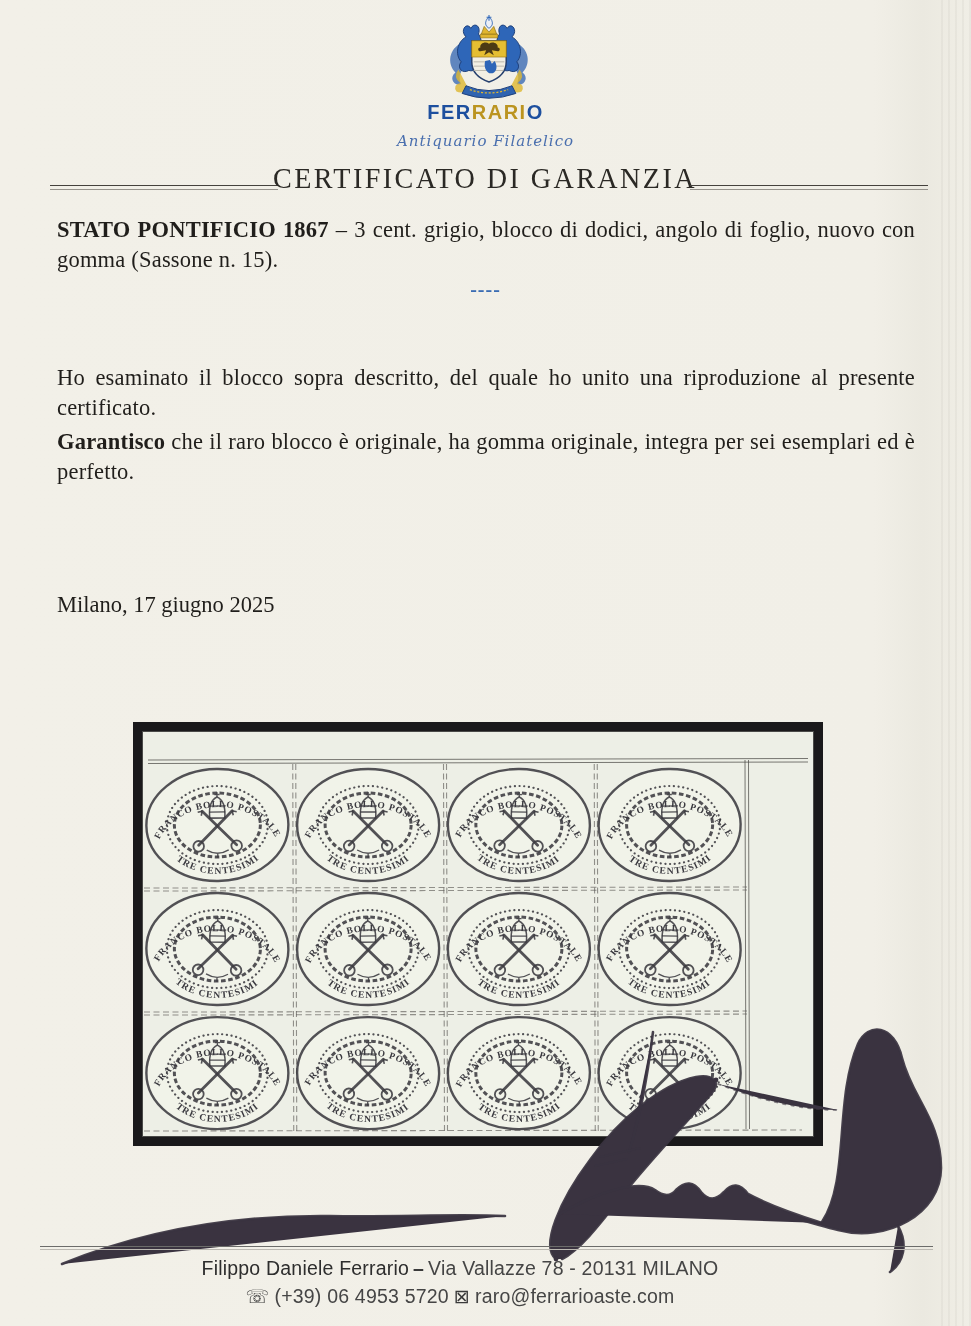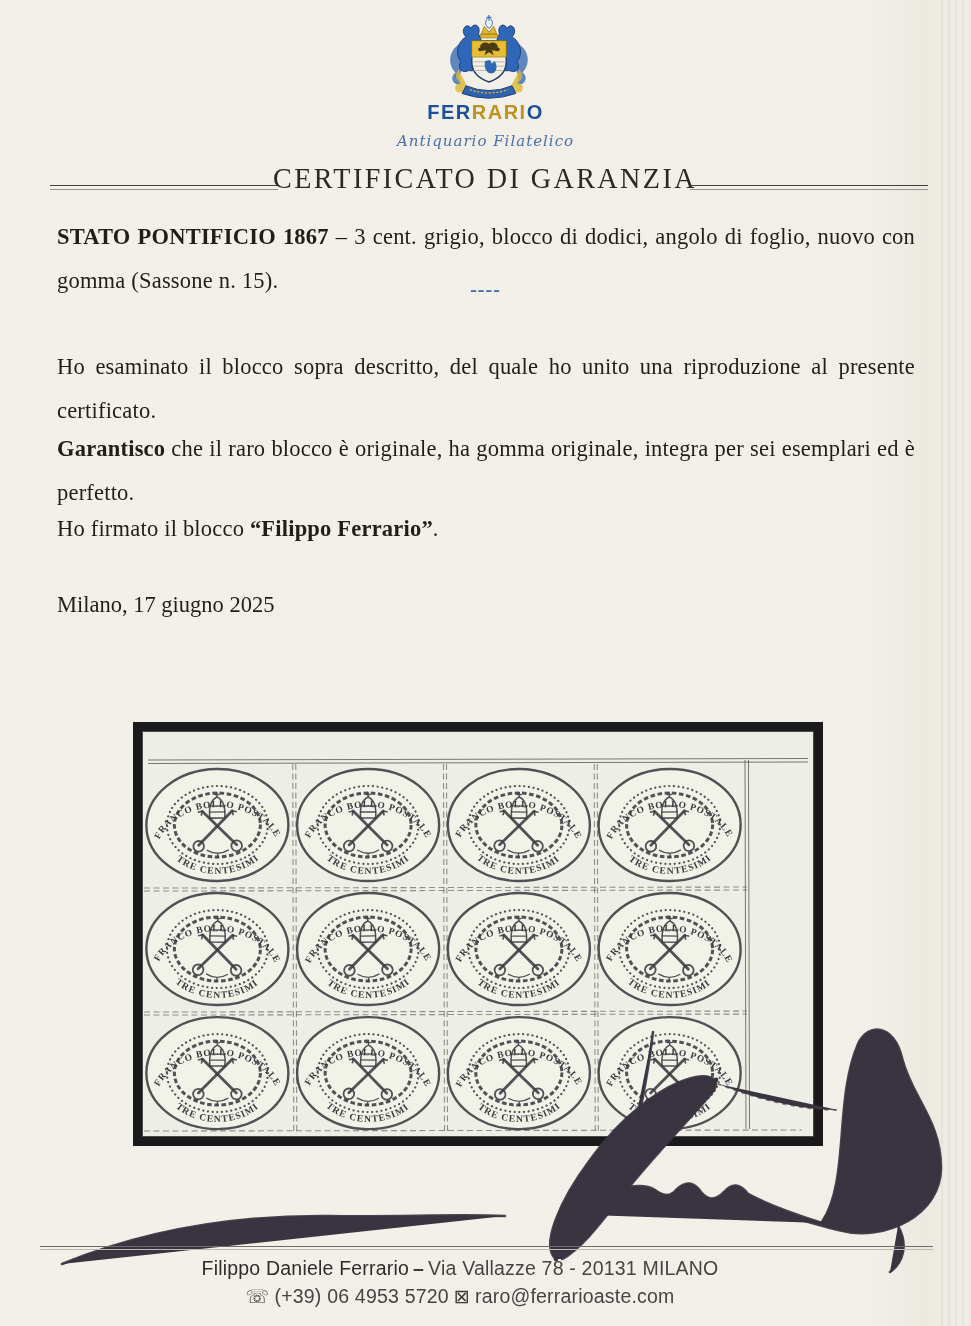--- a/index.html
+++ b/index.html
@@ -15,21 +15,21 @@
   .brand{position:absolute;left:0;top:101px;width:971px;text-align:center;
     font-family:"Liberation Sans",sans-serif;font-weight:800;font-size:20px;letter-spacing:1.5px;}
   .tagline{position:absolute;left:0;top:132px;width:971px;text-align:center;
     font-family:"DejaVu Serif",serif;font-style:italic;font-size:15px;letter-spacing:1px;}
   .title{position:absolute;left:240px;top:162px;width:490px;text-align:center;
     font-size:29px;letter-spacing:2.5px;color:#2b2925;transform:scaleX(.97);white-space:nowrap;}
   .trule{position:absolute;top:185px;height:2.5px;
     border-top:1.7px solid #45423d;border-bottom:1px solid #96938c;}
   .trule.left{left:50px;width:228px;}
   .trule.right{left:690px;width:238px;}
-  .para{position:absolute;left:57px;width:858px;font-size:22.5px;line-height:44px;
+  .para{position:absolute;left:57px;width:858px;font-size:22.5px;line-height:30px;
     text-align:justify;letter-spacing:.2px;}
   .para b{font-weight:bold;}
   .dashes{position:absolute;left:0;top:278px;width:971px;text-align:center;
     font-weight:bold;font-size:20px;letter-spacing:1px;}
   .dateline{position:absolute;left:57px;top:592px;font-size:22.5px;}
   .stamp-frame{position:absolute;left:133px;top:722px;width:672px;height:406px;
     border:9px solid #1a191b;background:#edefe6;box-shadow:0 0 0 1px #4a4a48 inset;}
   .sig{position:absolute;left:0;top:0;width:971px;height:1326px;pointer-events:none;}
   .footer-rule{position:absolute;left:40px;top:1246px;width:893px;height:1.5px;
     border-top:1.4px solid #6c6c6a;border-bottom:.8px solid #bcb9b2;}
@@ -71,23 +71,22 @@
 
   <div class="brand"><span style="color: rgb(29, 79, 158);">FER</span><span style="color: rgb(187, 148, 32);">RARI</span><span style="color: rgb(29, 79, 158);">O</span></div>
   <div class="tagline" style="color: rgb(74, 111, 174);">Antiquario Filatelico</div>
 
   <div class="trule left"></div>
   <div class="title">CERTIFICATO DI GARANZIA</div>
   <div class="trule right"></div>
 
   <p class="para" style="top:192px"><b>STATO PONTIFICIO 1867</b><span> – 3 cent. grigio, blocco di dodici, angolo di foglio, nuovo con gomma (Sassone n. 15).</span></p>
   <div class="dashes" style="color: rgb(58, 108, 179);">----</div>
-  <p class="para" style="top:322px"><span>Ho esaminato il blocco sopra descritto, del quale ho unito una riproduzione al presente certificato.</span></p>
+  <p class="para" style="top:340px"><span>Ho esaminato il blocco sopra descritto, del quale ho unito una riproduzione al presente certificato.</span></p>
   <p class="para" style="top:404px"><b>Garantisco</b><span> che il raro blocco è originale, ha gomma originale, integra per sei esemplari ed è perfetto.</span></p>
-  <p class="para" style="top:484px"><span>Ho firmato il blocco </span><b>“Filippo Ferrario”</b><span>.</span></p>
   <div class="dateline">Milano, 17 giugno 2025</div>
 
   <div class="stamp-frame" style="border-color: rgb(26, 25, 27); background: rgb(237, 239, 230);">
     <svg width="672" height="406" viewBox="0 0 672 406">
         <defs>
     <path id="arcT" d="M -60 18 A 62 48 0 0 1 60 18"></path>
     <path id="arcB" d="M -46 30 A 56 44 0 0 0 46 30"></path>
   </defs>
         <g stroke="#4f4d49" stroke-width="1" stroke-opacity=".75">
     <line x1="6" y1="29" x2="666" y2="27.5"></line>

